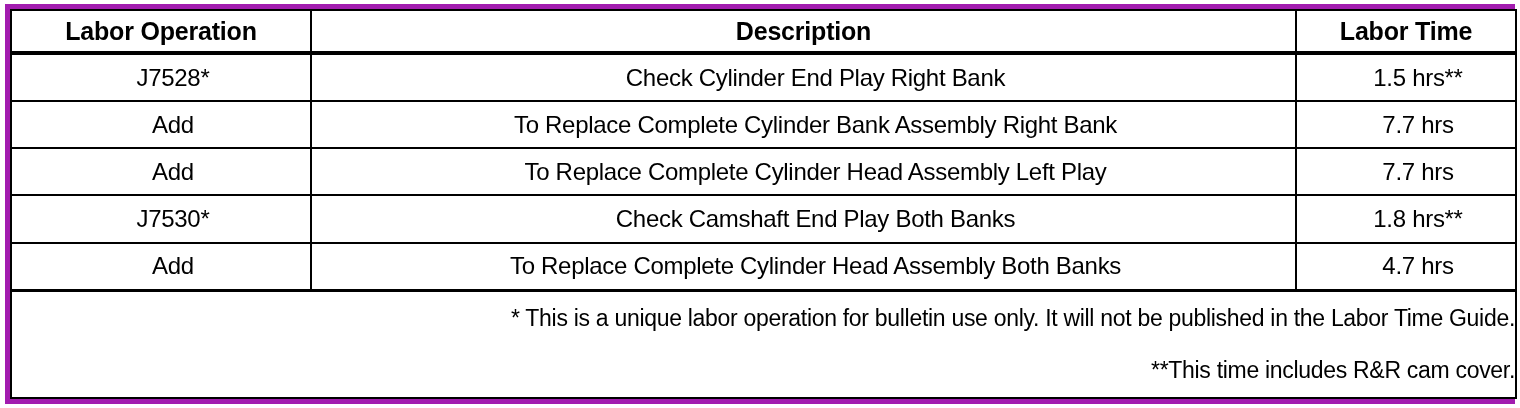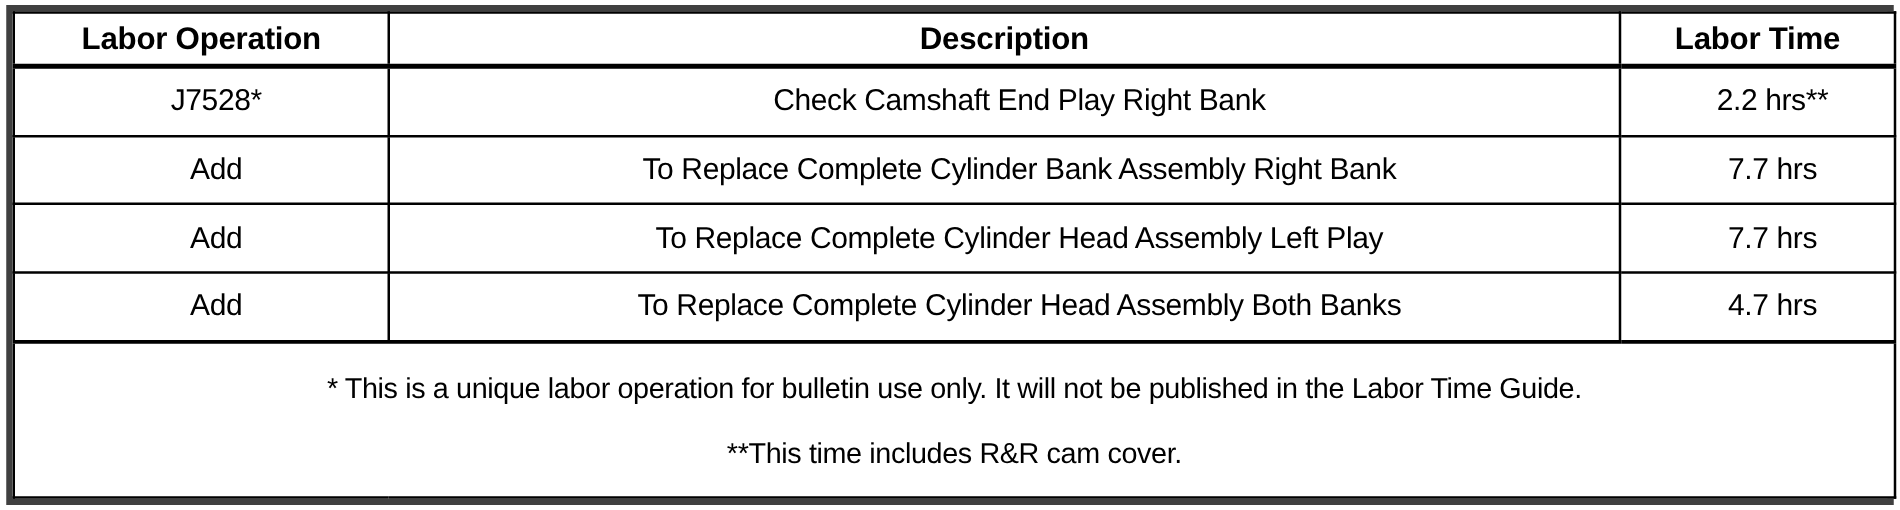--- a/index.html
+++ b/index.html
@@ -25,21 +25,21 @@
   }
 
   
   .table-frame {
     position: absolute;
     left: 5px;
     top: 4px;
     width: 1510px;
     height: 400px;
     box-sizing: border-box;
-    border: 5px solid #404040;
+    border: 5px solid #a21caf;
     background: #ffffff;
   }
 
   table.labor-table {
     width: 100%;
     height: 100%;
     border-collapse: collapse;
     table-layout: fixed;
     background: #ffffff;
   }
@@ -100,21 +100,21 @@
     height: 98px;
     text-align: left;
     vertical-align: top;
     padding: 8px 0 0 6px;
     border-bottom-width: 2px;
   }
   .footnote-line {
     display: block;
     font-size: 23px;
     line-height: 30px;
-    text-align: center;
+    text-align: right;
     letter-spacing: -0.3px;
     white-space: nowrap;
   }
   .footnote-line.second {
     margin-top: 22px;
   }
 </style>
 </head>
 <body>
 
@@ -142,24 +142,24 @@
         </tr>
       </thead>
 
       <tbody>
 
         <tr class="data-row">
           <td>
             <span class="cell-text">J7528*</span>
           </td>
           <td>
-            <span class="cell-text">Check Camshaft End Play Right Bank</span>
-          </td>
-          <td>
-            <span class="cell-text">2.2 hrs**</span>
+            <span class="cell-text">Check Cylinder End Play Right Bank</span>
+          </td>
+          <td>
+            <span class="cell-text">1.5 hrs**</span>
           </td>
         </tr>
 
         <tr class="data-row">
           <td>
             <span class="cell-text">Add</span>
           </td>
           <td>
             <span class="cell-text">To Replace Complete Cylinder Bank Assembly Right Bank</span>
           </td>
@@ -174,20 +174,31 @@
             <span class="cell-text">Add</span>
           </td>
           <td>
             <span class="cell-text">To Replace Complete Cylinder Head Assembly Left Play</span>
           </td>
           <td>
             <span class="cell-text">7.7 hrs</span>
           </td>
         </tr>
 
+        <tr class="data-row">
+          <td>
+            <span class="cell-text">J7530*</span>
+          </td>
+          <td>
+            <span class="cell-text">Check Camshaft End Play Both Banks</span>
+          </td>
+          <td>
+            <span class="cell-text">1.8 hrs**</span>
+          </td>
+        </tr>
 
         <tr class="data-row last-row">
           <td>
             <span class="cell-text">Add</span>
           </td>
           <td>
             <span class="cell-text">To Replace Complete Cylinder Head Assembly Both Banks</span>
           </td>
           <td>
             <span class="cell-text">4.7 hrs</span>

